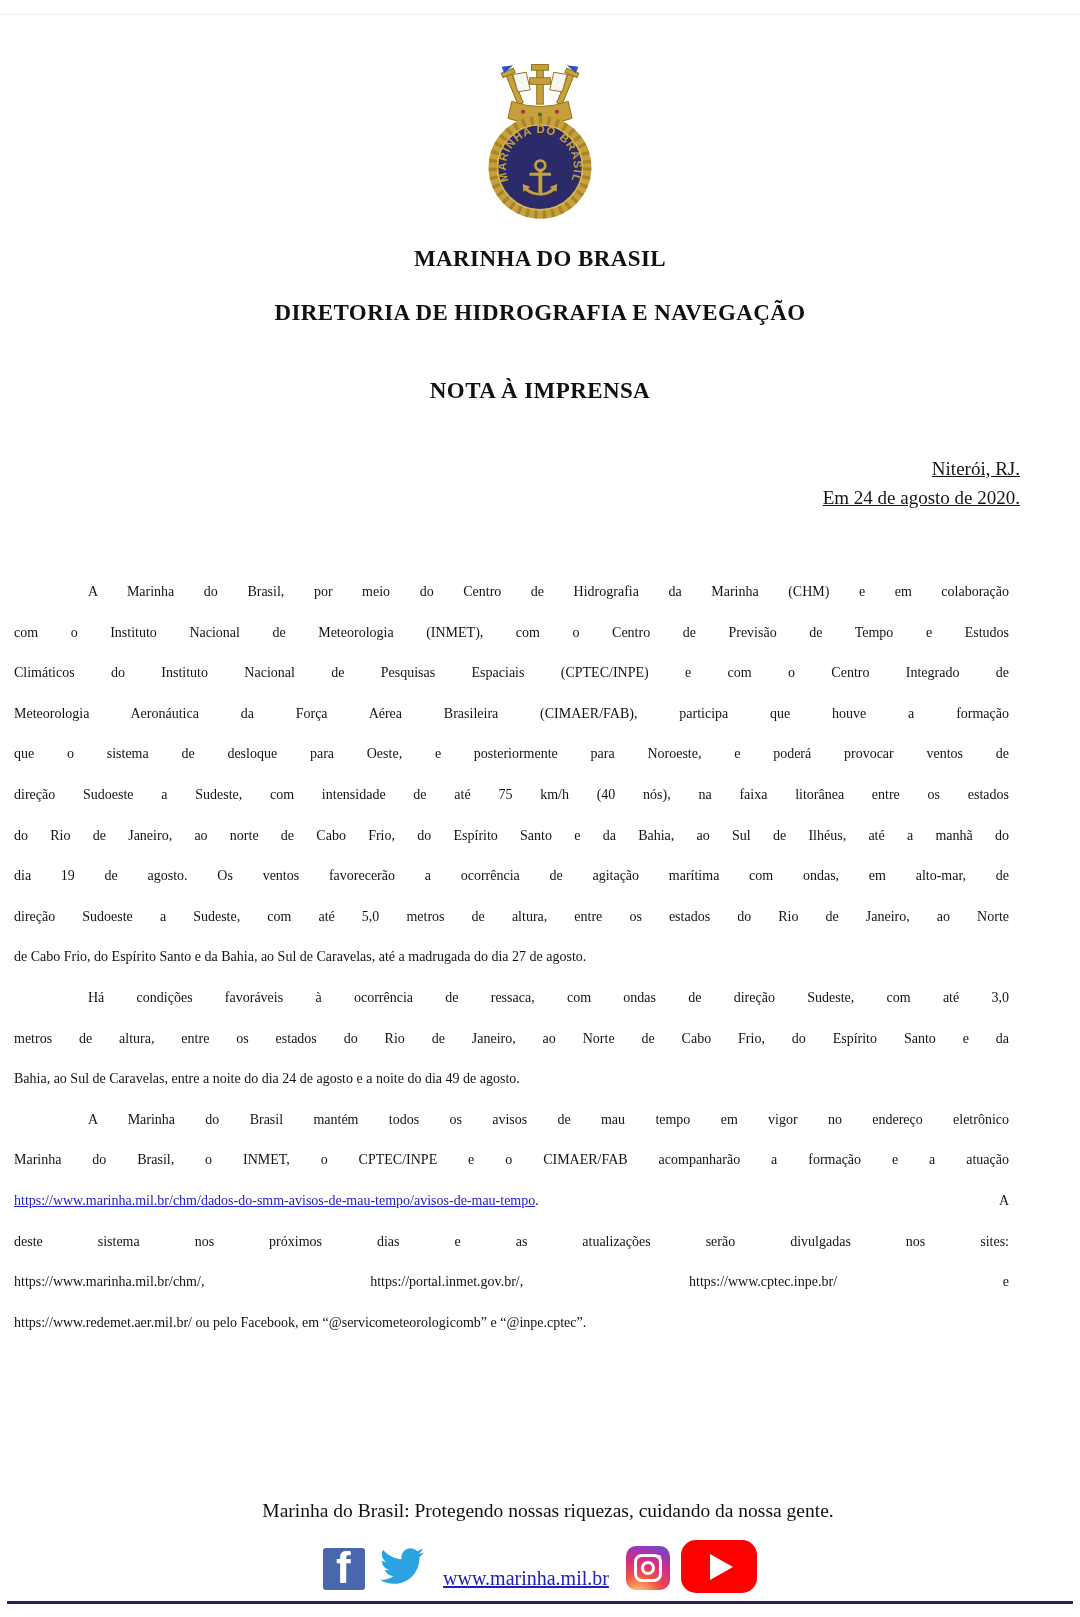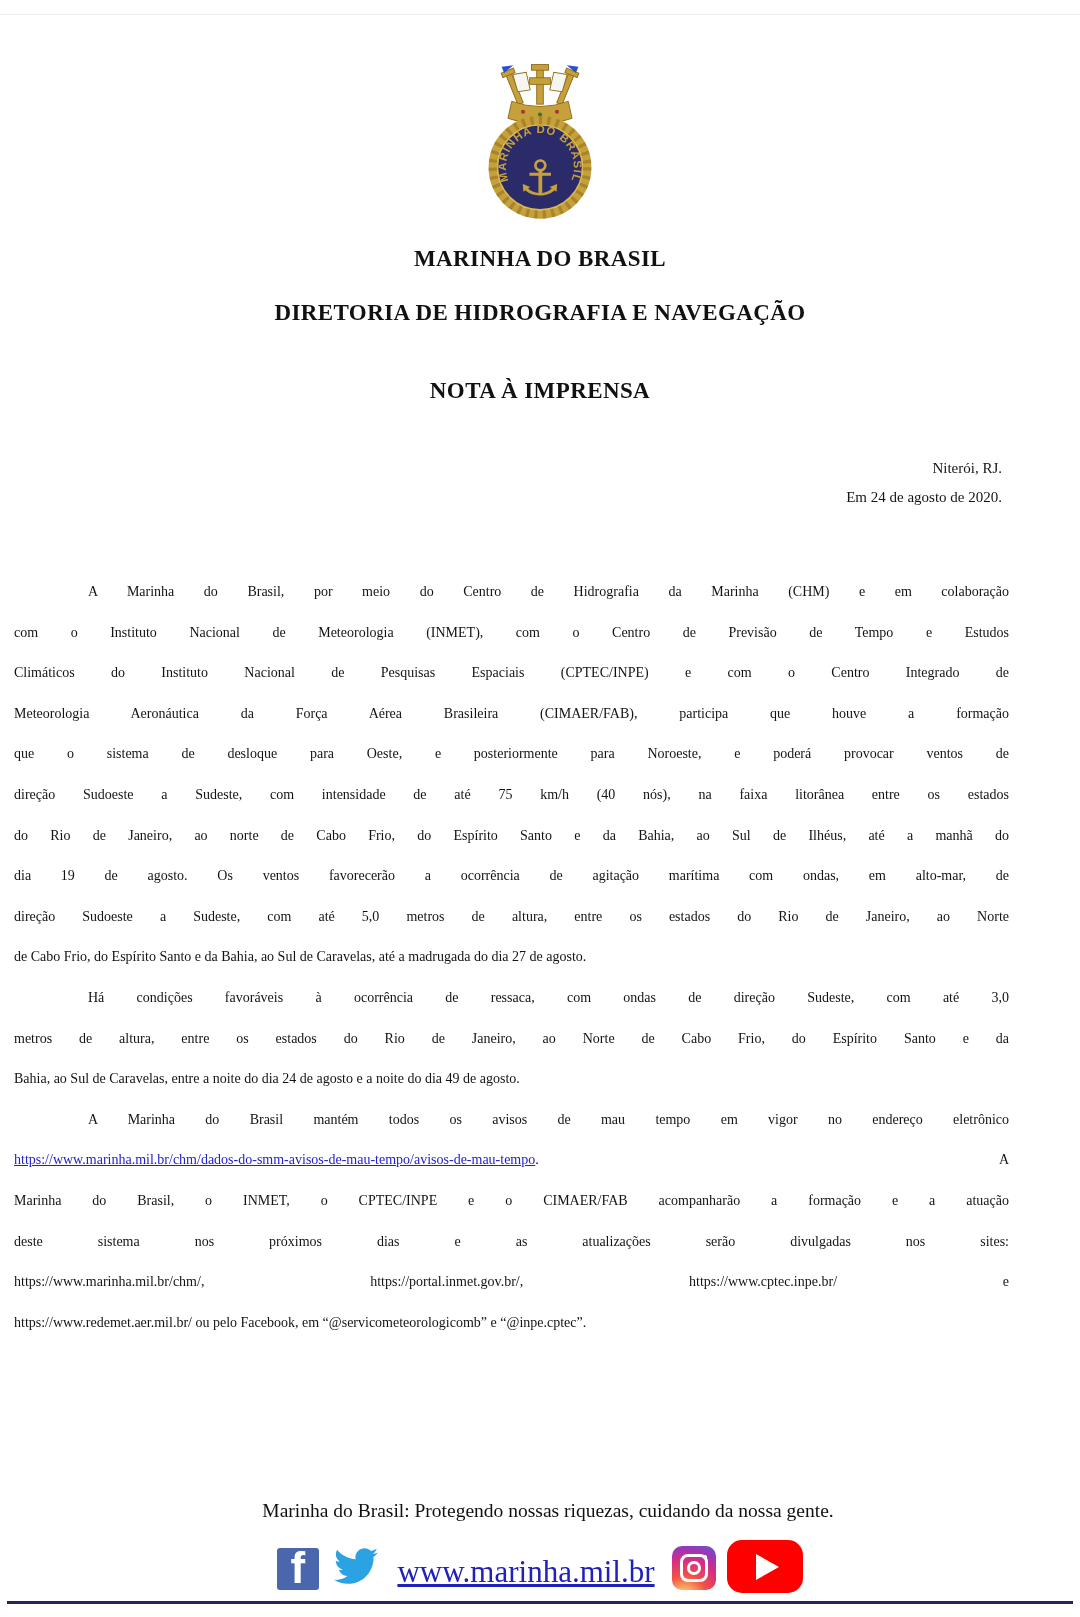--- a/index.html
+++ b/index.html
@@ -14,36 +14,36 @@
   .crest { width:132px; margin:54px auto 0; }
   .crest svg { display:block; }
 
   
   .h-center { text-align:center; font-weight:bold; font-size:23px; letter-spacing:.4px; color:#111; }
   .org   { margin-top:20px; }
   .dept  { margin-top:28px; }
   .docty { margin-top:52px; }
 
   
-  .dateblock { margin-top:50px; padding-right:78px; text-align:right; font-size:15px; line-height:29px; }
+  .dateblock { margin-top:50px; padding-right:60px; text-align:right; font-size:19px; line-height:29px;text-decoration:underline; }
 
   
   .bodytext { margin:60px 71px 0 14px; font-size:14px; line-height:40.6px; color:#131313; }
   .line { text-align:justify; text-align-last:justify; }
   .line.last { text-align-last:left; }
   .line.indent { text-indent:74px; }
   a.doclink { color:#2121cc; text-decoration:underline; cursor:pointer; }
 
   
   .slogan { position:absolute; top:1500px; left:16px; right:0; text-align:center; font-size:19.5px; color:#111; }
   .social-row { position:absolute; top:1540px; left:0; right:0; display:flex; justify-content:center; align-items:flex-end; gap:11px; }
   .fb-icon { width:42px; height:42px; background:#4a67ad; border-radius:3px; position:relative; overflow:hidden; }
   .fb-icon::before { content:"f"; position:absolute; left:13px; top:-6px; color:#fff; font:bold 44px/1.2 "Liberation Sans",sans-serif; }
   .tw-icon { width:52px; height:44px; margin-bottom:2px; }
-  .site-link { font-size:31px; color:#2020bb; text-decoration:underline; margin:0 6px 0 4px; cursor:pointer; }
+  .site-link { font-size:20px; color:#2020bb; text-decoration:underline; margin:0 6px 0 4px; cursor:pointer; }
   .ig-icon { width:44px; height:44px; border-radius:10px; position:relative;
     background:radial-gradient(circle at 28% 120%, #fed373 8%, #f15245 38%, #d92e7f 62%, #9b36b7 82%, #515ecf 100%); }
   .ig-box { position:absolute; left:8px; top:8px; width:28px; height:28px; border:3px solid #fff; border-radius:8px; box-sizing:border-box; }
   .ig-lens { position:absolute; left:15px; top:15px; width:14px; height:14px; border:3px solid #fff; border-radius:50%; box-sizing:border-box; }
   .ig-dot { position:absolute; right:9px; top:9px; width:4px; height:4px; background:#fff; border-radius:50%; }
   .yt-icon { width:76px; height:53px; background:#fe0000; border-radius:15px; position:relative; margin-bottom:-3px; }
   .yt-play { position:absolute; left:29px; top:14px; width:0; height:0;
     border-left:23px solid #fff; border-top:13px solid transparent; border-bottom:13px solid transparent; }
   .bottom-rule { position:absolute; top:1601px; left:7px; right:7px; height:3px; background:#20275f; }
 </style>
@@ -117,22 +117,22 @@
         <div class="line">direção Sudoeste a Sudeste, com até 5,0 metros de altura, entre os estados do Rio de Janeiro, ao Norte</div>
         <div class="line last">de Cabo Frio, do Espírito Santo e da Bahia, ao Sul de Caravelas, até a madrugada do dia 27 de agosto.</div>
       </div>
     <div>
         <div class="line indent">Há condições favoráveis à ocorrência de ressaca, com ondas de direção Sudeste, com até 3,0</div>
         <div class="line">metros de altura, entre os estados do Rio de Janeiro, ao Norte de Cabo Frio, do Espírito Santo e da</div>
         <div class="line last">Bahia, ao Sul de Caravelas, entre a noite do dia 24 de agosto e a noite do dia 49 de agosto.</div>
       </div>
     <div>
         <div class="line indent">A Marinha do Brasil mantém todos os avisos de mau tempo em vigor no endereço eletrônico</div>
+        <div class="line">Marinha do Brasil, o INMET, o CPTEC/INPE e o CIMAER/FAB acompanharão a formação e a atuação</div>
         <div class="line"><a class="doclink">https://www.marinha.mil.br/chm/dados-do-smm-avisos-de-mau-tempo/avisos-de-mau-tempo</a>. A</div>
-        <div class="line">Marinha do Brasil, o INMET, o CPTEC/INPE e o CIMAER/FAB acompanharão a formação e a atuação</div>
         <div class="line">deste sistema nos próximos dias e as atualizações serão divulgadas nos sites:</div>
         <div class="line">https://www.marinha.mil.br/chm/, https://portal.inmet.gov.br/, https://www.cptec.inpe.br/ e</div>
         <div class="line last">https://www.redemet.aer.mil.br/ ou pelo Facebook, em “@servicometeorologicomb” e “@inpe.cptec”.</div>
       </div>
   </div>
 
   <div class="slogan">Marinha do Brasil: Protegendo nossas riquezas, cuidando da nossa gente.</div>
 
   <div class="social-row">
     <div class="fb-icon"></div>

